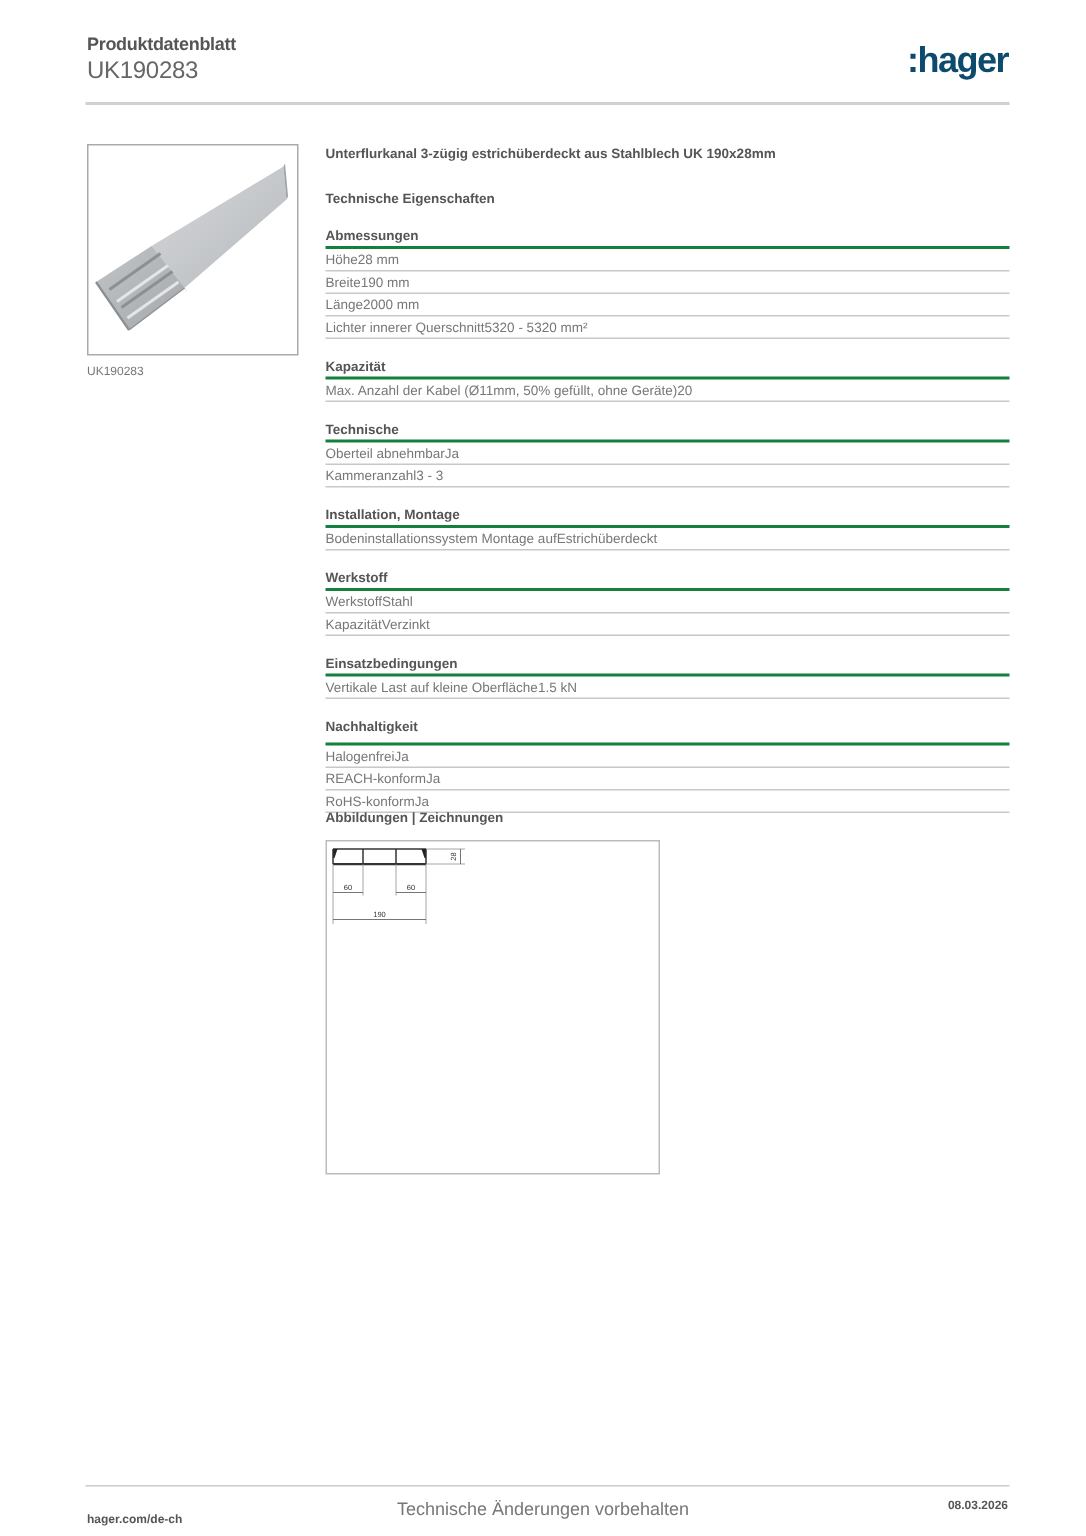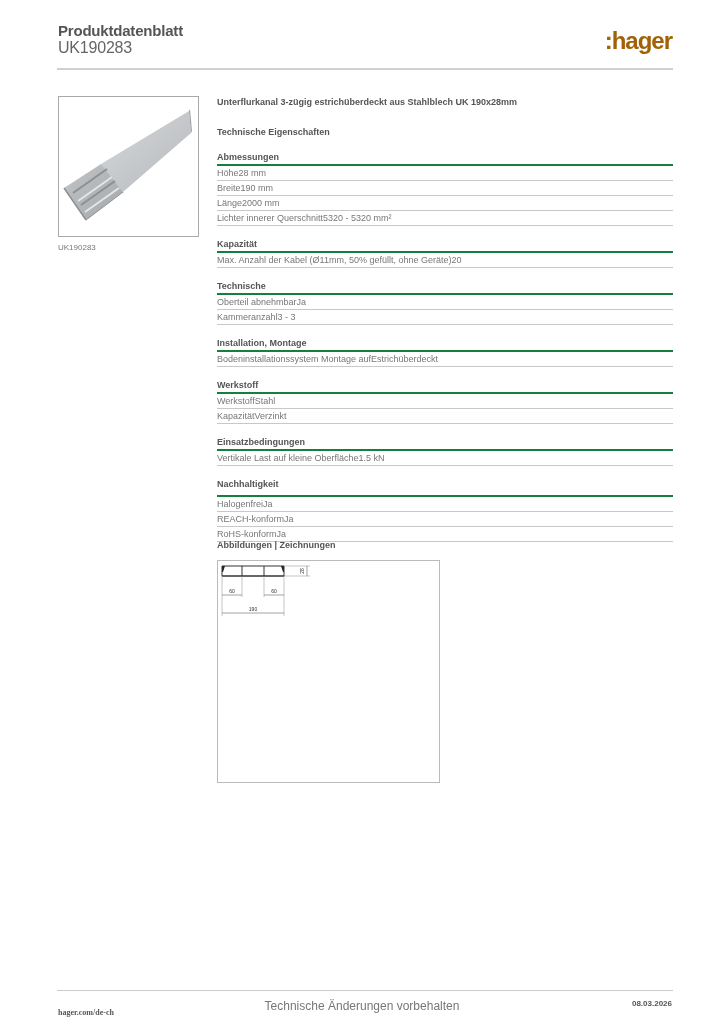--- a/index.html
+++ b/index.html
@@ -2,29 +2,29 @@
 <html><head>
 <meta charset="utf-8">
 <style>
   html, body { margin: 0; padding: 0; background: #ffffff; }
   body {
     width: 724px; height: 1024px; position: relative; overflow: hidden;
     font-family: "Liberation Sans", sans-serif; color: #555;
   }
   .header-title {
     position: absolute; left: 58px; top: 22px;
-    font-size: 15px; font-weight: bold; color: #555; letter-spacing: -0.2px;
+    font-size: 12px; font-weight: bold; color: #555; letter-spacing: -0.2px;
   }
   .header-sub {
     position: absolute; left: 58px; top: 39px;
     font-size: 16px; color: #666; letter-spacing: -0.2px;
   }
   .logo {
     position: absolute; right: 52px; top: 27px;
-    font-size: 24px; font-weight: bold; color: #a16207; letter-spacing: -1px;
+    font-size: 24px; font-weight: bold; color: #0c4a6e; letter-spacing: -1px;
   }
   .header-rule {
     position: absolute; left: 57px; top: 68px; width: 616px; height: 2px; background: #d0d0d0;
   }
   .product-image {
     position: absolute; left: 58px; top: 96px; width: 141px; height: 141px;
     border: 1px solid #aaa; box-sizing: border-box; background: #fff; overflow: hidden;
   }
   .image-caption {
     position: absolute; left: 58px; top: 243px; font-size: 8px; color: #777;
@@ -48,21 +48,21 @@
     font-size: 9px; font-weight: bold; color: #555;
   }
   .drawing-box {
     position: absolute; left: 217px; top: 560px; width: 223px; height: 223px;
     border: 1px solid #bbb; box-sizing: border-box; background: #fff;
   }
   .footer-rule {
     position: absolute; left: 57px; top: 990px; width: 616px; height: 1px; background: #ccc;
   }
   .footer-left {
-    position: absolute; left: 58px; top: 1008px; font-size: 8px; font-weight: bold; color: #555; font-family: Liberation Serif, serif;
+    position: absolute; left: 58px; top: 1008px; font-size: 8px; font-weight: bold; color: #555;
   }
   .footer-center {
     position: absolute; left: 0; width: 724px; top: 999px; text-align: center; font-size: 12px; color: #777;
   }
   .footer-right {
     position: absolute; right: 52px; top: 999px; font-size: 8px; font-weight: bold; color: #555;
   }
 </style>
 </head>
 <body>

